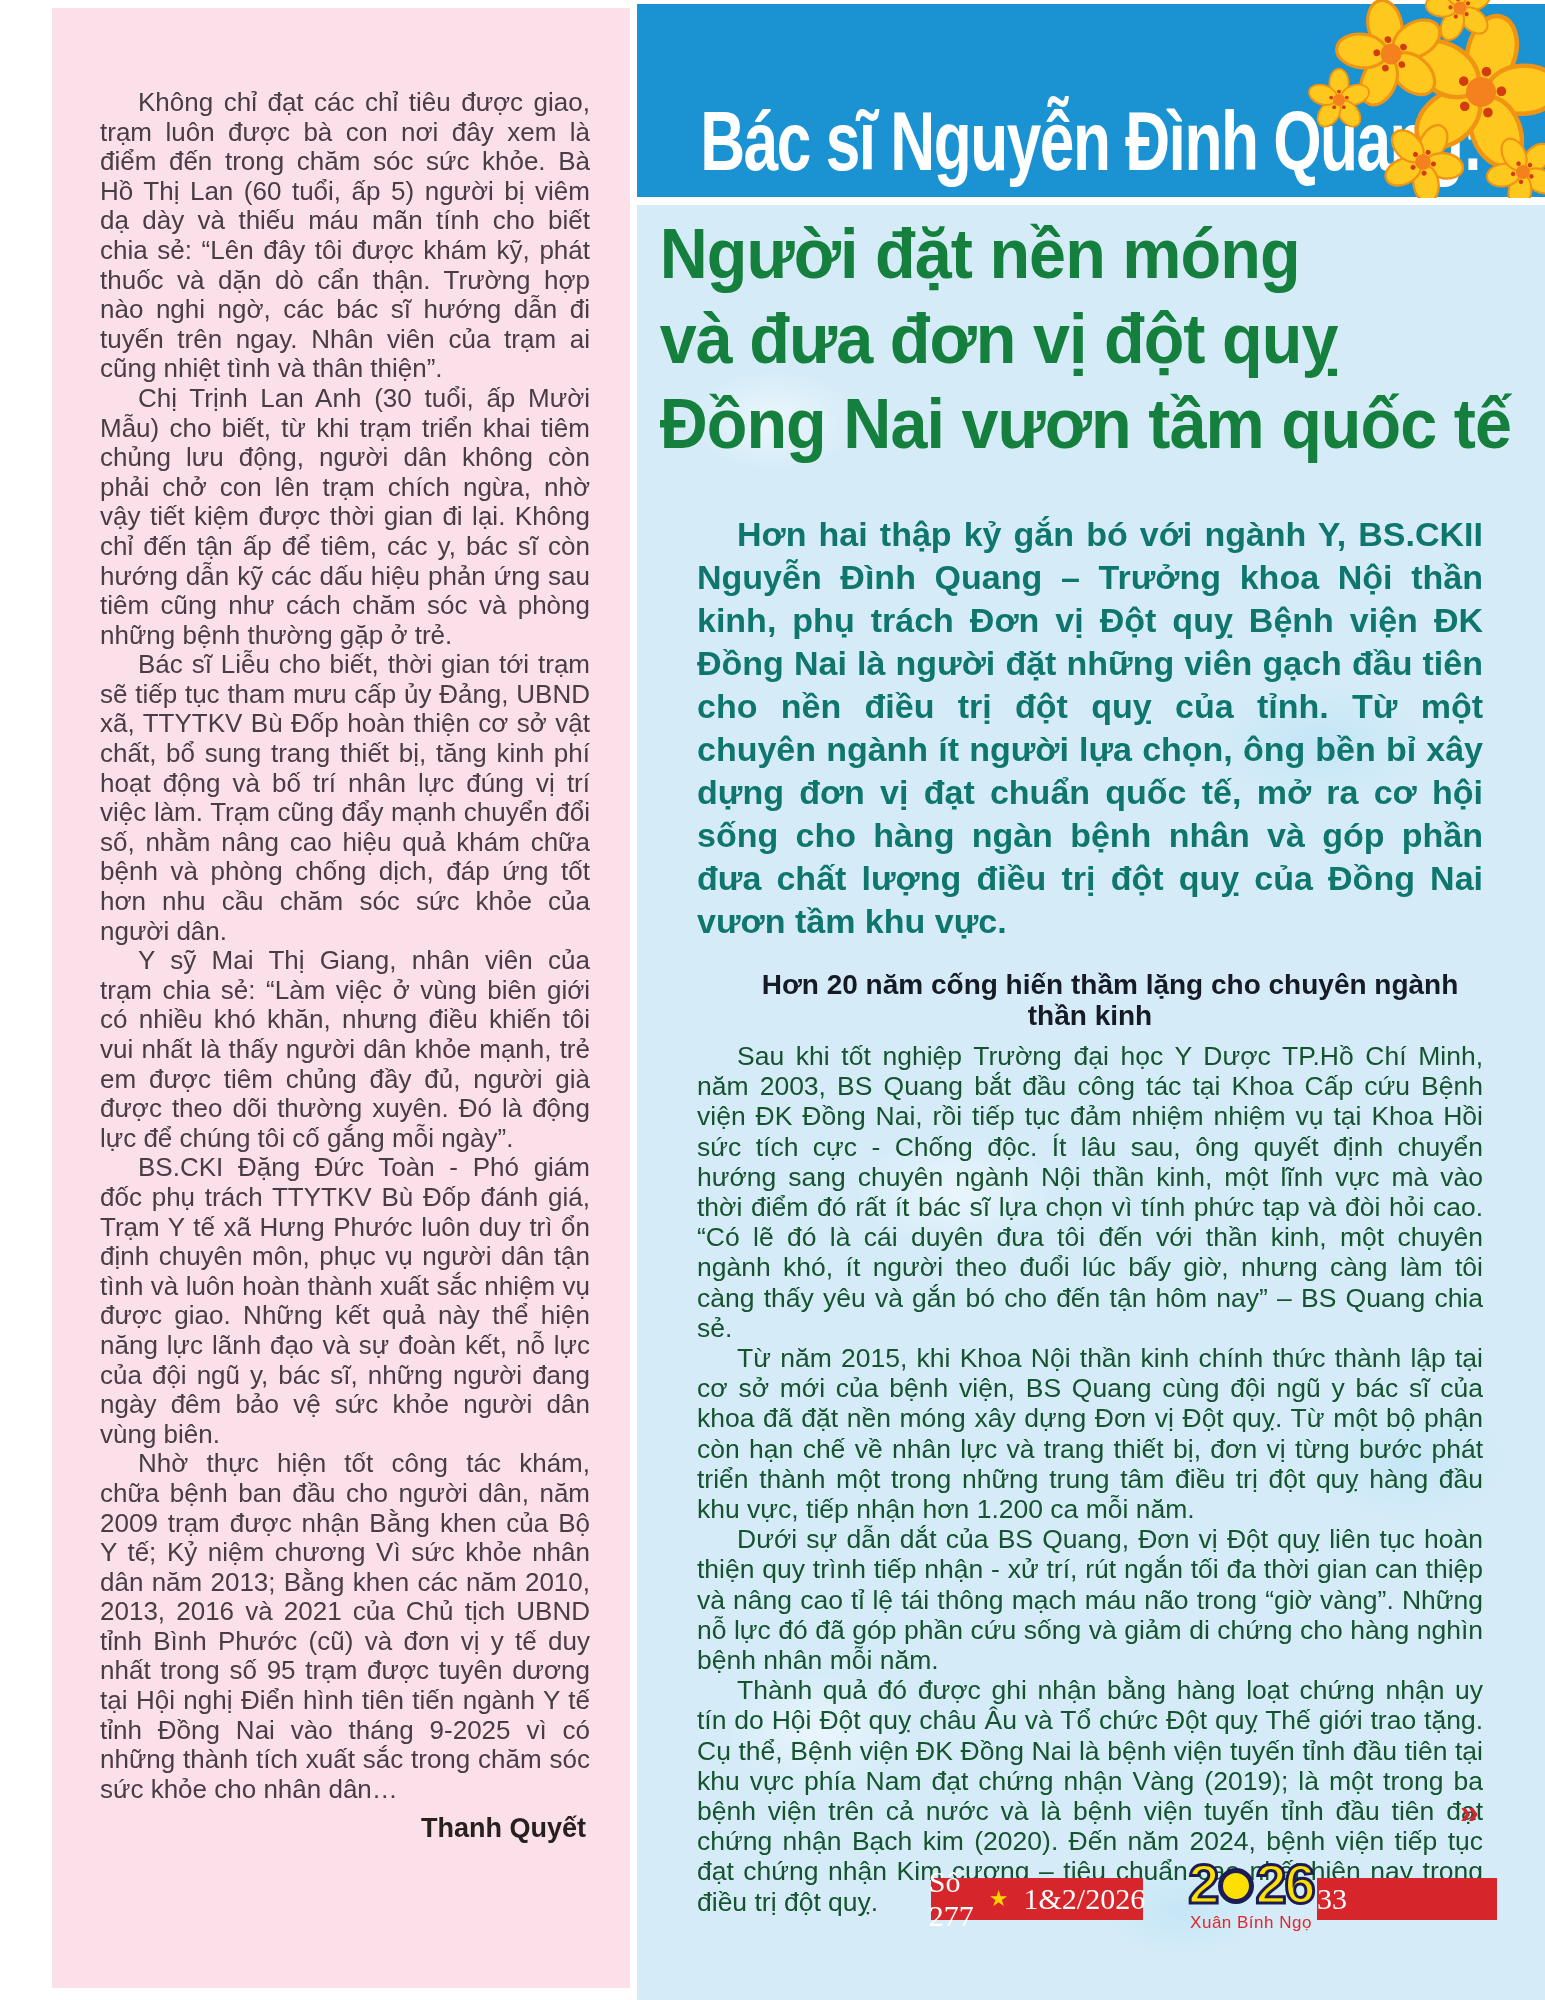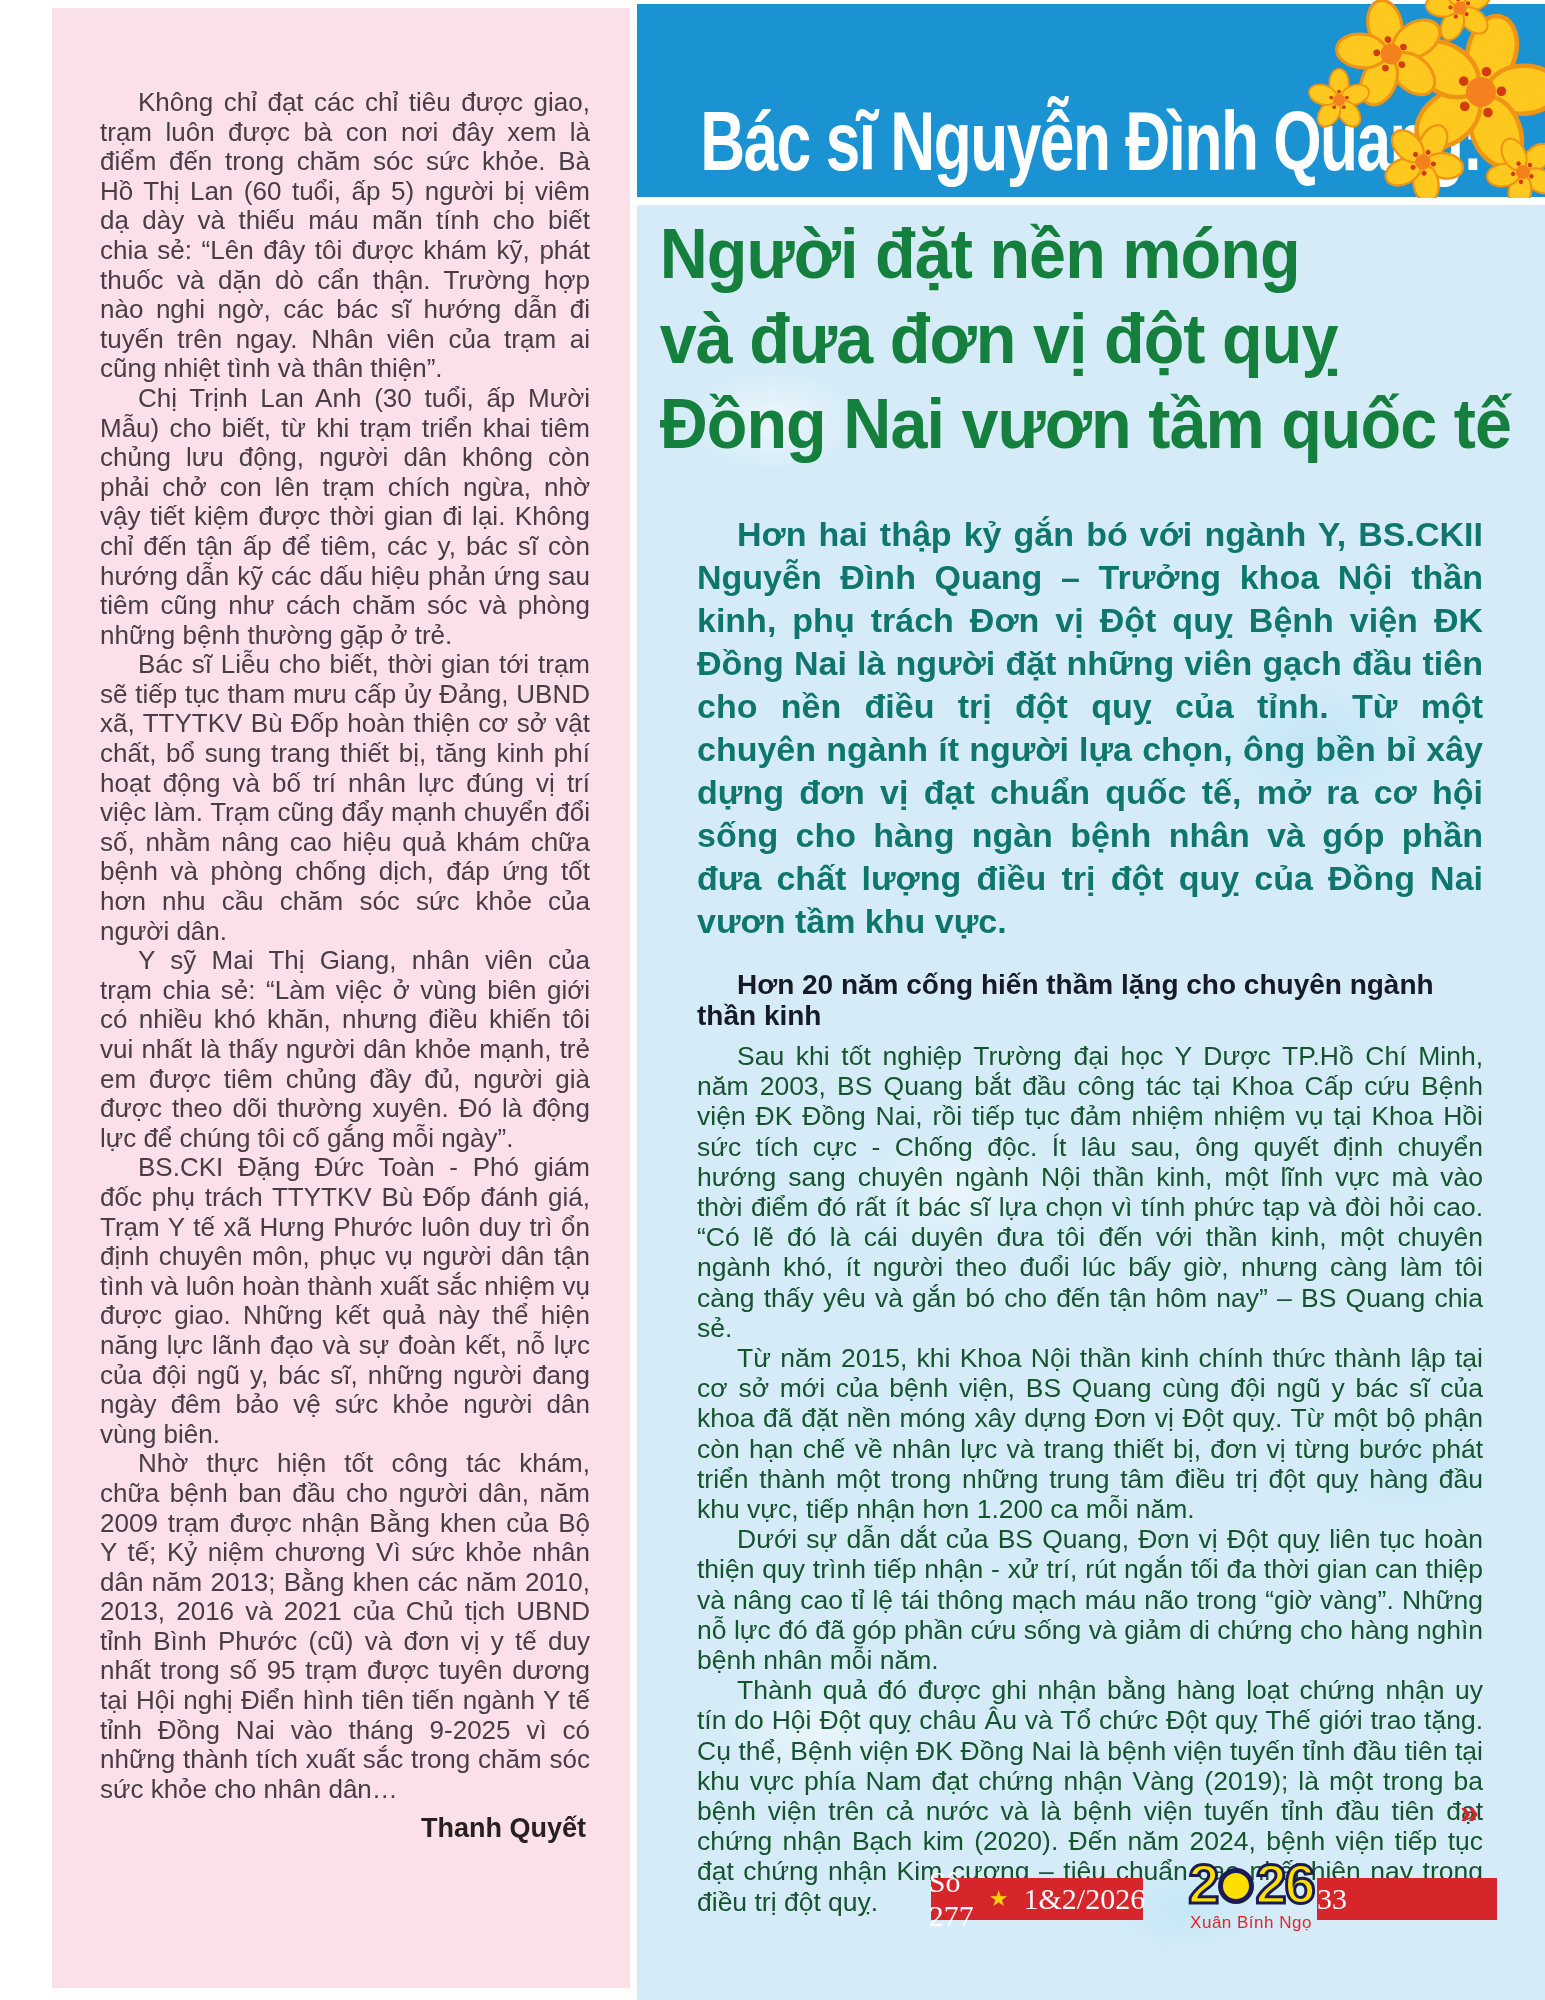--- a/index.html
+++ b/index.html
@@ -33,21 +33,21 @@
   .flowers{position:absolute;top:0;right:0;width:250px;height:198px;}
 
   .main-title{position:absolute;left:0;right:0;top:212px;text-align:left;color:#15803d;}
   .title-line{display:block;font-weight:700;font-size:70px;line-height:85px;letter-spacing:-1px;
               transform:scaleX(0.95);transform-origin:50% 50%;white-space:nowrap;}
 
   .rc-flow{position:absolute;left:60px;right:62px;top:505px;text-align:justify;}
   .lead{margin:8px 0 26px 0;font-weight:700;font-size:34px;line-height:43px;color:#0f766e;
         text-indent:40px;}
   .subhead{margin:0 0 10px 0;font-weight:700;font-size:28px;line-height:31px;color:#161a24;
-           text-indent:40px;text-align:left;}
+           text-indent:40px;text-align:center;}
   .rc-flow .body-p{margin:0;font-size:26.5px;line-height:30.2px;color:#14532d;text-indent:40px;}
 
   .cont-mark{position:absolute;right:66px;top:1792px;color:#d6252b;font-size:34px;font-weight:700;}
 
   
   .footer-bar{position:absolute;top:1878px;height:42px;background:#d6252b;color:#ffffff;
               font-family:"Liberation Serif",serif;font-size:30px;display:flex;align-items:center;
               box-sizing:border-box;}
   .footer-issue{left:294px;width:212px;justify-content:center;gap:15px;}
   .footer-issue .star{color:#ffd200;font-size:22px;font-family:"Liberation Sans",sans-serif;}

